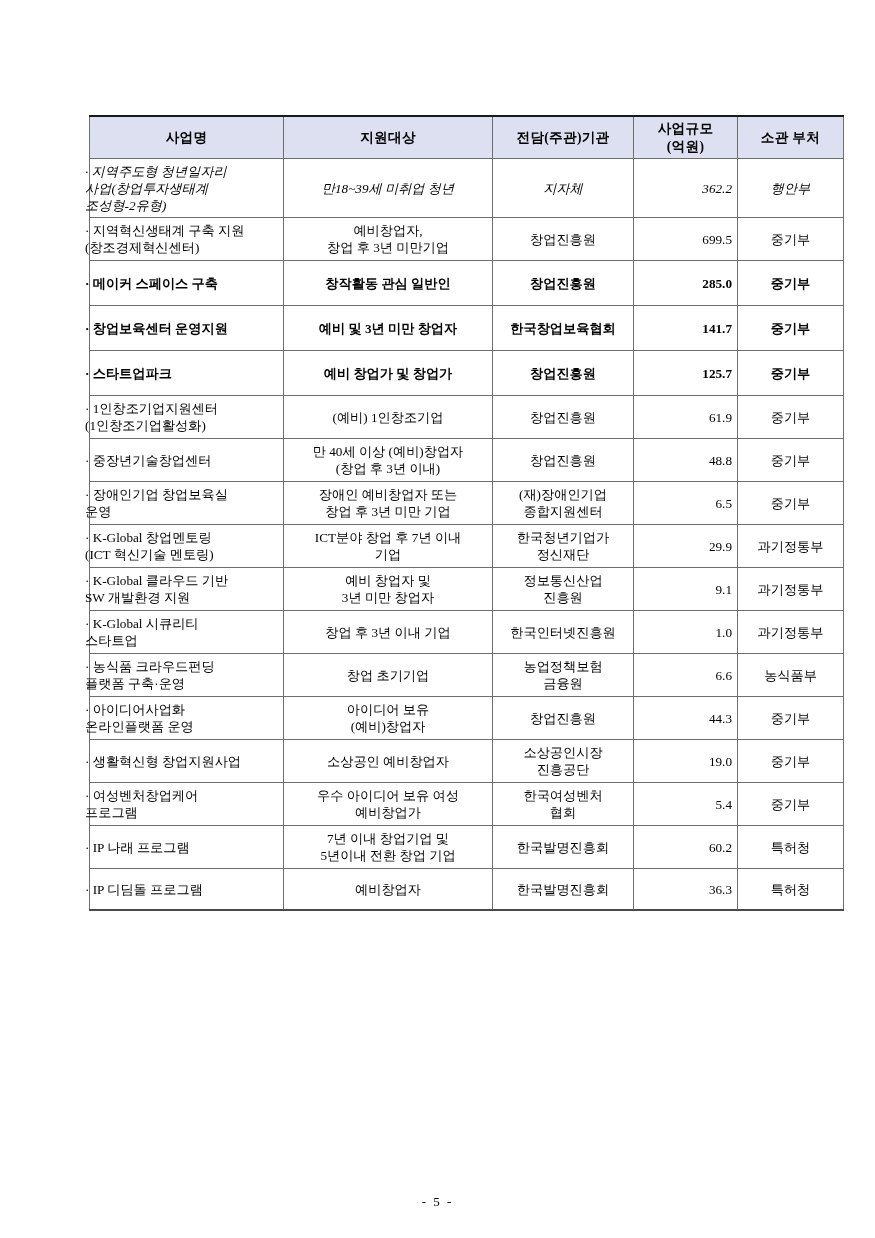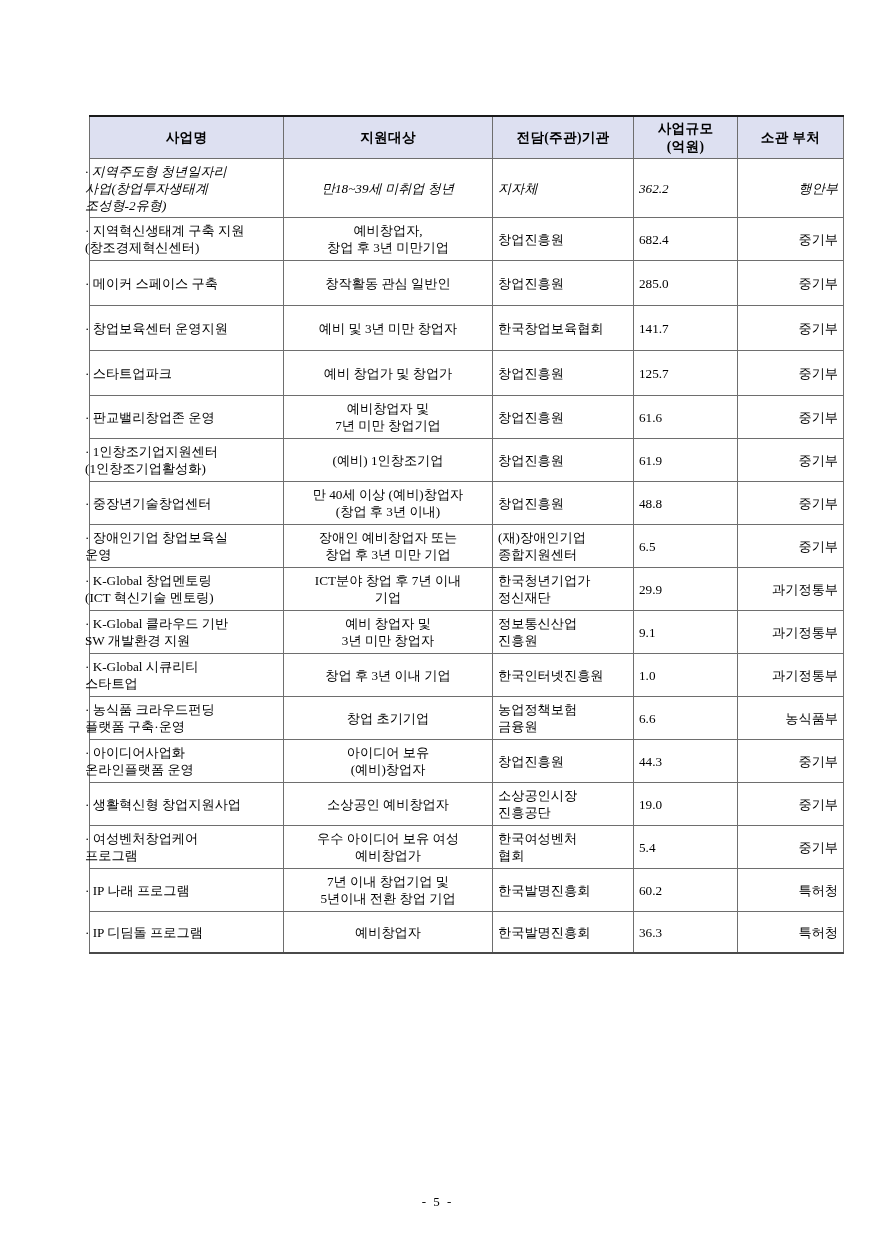--- a/index.html
+++ b/index.html
@@ -61,23 +61,23 @@
   }
 
   
   table.grid {
     border-top: 2px solid #1a1a1a;
     border-bottom: 2px solid #4a4a4a;
   }
 
   .c-name   { width: 183px; text-align: left;   padding-left: 7px; }
   .c-target { width: 198px; text-align: center; }
-  .c-org    { width: 130px; text-align: left; }
-  .c-budget { width: 93px;  text-align: left;  padding-right: 11px; }
-  .c-dept   { width: 95px;  text-align: right; }
+  .c-org    { width: 130px; text-align: center; }
+  .c-budget { width: 93px;  text-align: right;  padding-right: 11px; }
+  .c-dept   { width: 95px;  text-align: center; }
 
   .bullet-cell {
     text-indent: -10px;
     padding-left: 17px;
   }
 
   .section-row td {
     font-weight: bold;
     font-size: 14px;
     letter-spacing: 0.2px;
@@ -101,21 +101,21 @@
     text-align: center;
     font-size: 13px;
     letter-spacing: 2px;
     font-family: "Liberation Serif", "DejaVu Serif", serif;
   }
 
   
   tr.h3 td { height: 52px; font-style: italic; }
   tr.h2 td { height: 36px; }
   tr.h1 td { height: 34px; }
-  tr.hs td { height: 38px; }
+  tr.hs td { height: 38px; font-weight: bold; }
 </style>
 </head>
 <body>
 
 <div class="page">
 
   <div class="table-wrap">
     <table class="grid">
       <thead>
         <tr>
@@ -150,21 +150,21 @@
               <span class="lineA">· 지역혁신생태계 구축 지원</span>
               <span class="lineA">(창조경제혁신센터)</span>
             </td>
             <td class="c-target">
               <span class="lineA">예비창업자,</span>
               <span class="lineA">창업 후 3년 미만기업</span>
             </td>
             <td class="c-org">
               <span class="lineA">창업진흥원</span>
             </td>
-            <td class="c-budget">682.4</td>
+            <td class="c-budget">699.5</td>
             <td class="c-dept">중기부</td>
           </tr>
           <tr class="hs">
             <td class="c-name bullet-cell">
               <span class="lineA">· 메이커 스페이스 구축</span>
             </td>
             <td class="c-target">
               <span class="lineA">창작활동 관심 일반인</span>
             </td>
             <td class="c-org">
@@ -190,34 +190,20 @@
             <td class="c-name bullet-cell">
               <span class="lineA">· 스타트업파크</span>
             </td>
             <td class="c-target">
               <span class="lineA">예비 창업가 및 창업가</span>
             </td>
             <td class="c-org">
               <span class="lineA">창업진흥원</span>
             </td>
             <td class="c-budget">125.7</td>
-            <td class="c-dept">중기부</td>
-          </tr>
-          <tr class="h2">
-            <td class="c-name bullet-cell">
-              <span class="lineA">· 판교밸리창업존 운영</span>
-            </td>
-            <td class="c-target">
-              <span class="lineA">예비창업자 및</span>
-              <span class="lineA">7년 미만 창업기업</span>
-            </td>
-            <td class="c-org">
-              <span class="lineA">창업진흥원</span>
-            </td>
-            <td class="c-budget">61.6</td>
             <td class="c-dept">중기부</td>
           </tr>
           <tr class="h2">
             <td class="c-name bullet-cell">
               <span class="lineA">· 1인창조기업지원센터</span>
               <span class="lineA">(1인창조기업활성화)</span>
             </td>
             <td class="c-target">
               <span class="lineA">(예비) 1인창조기업</span>
             </td>

